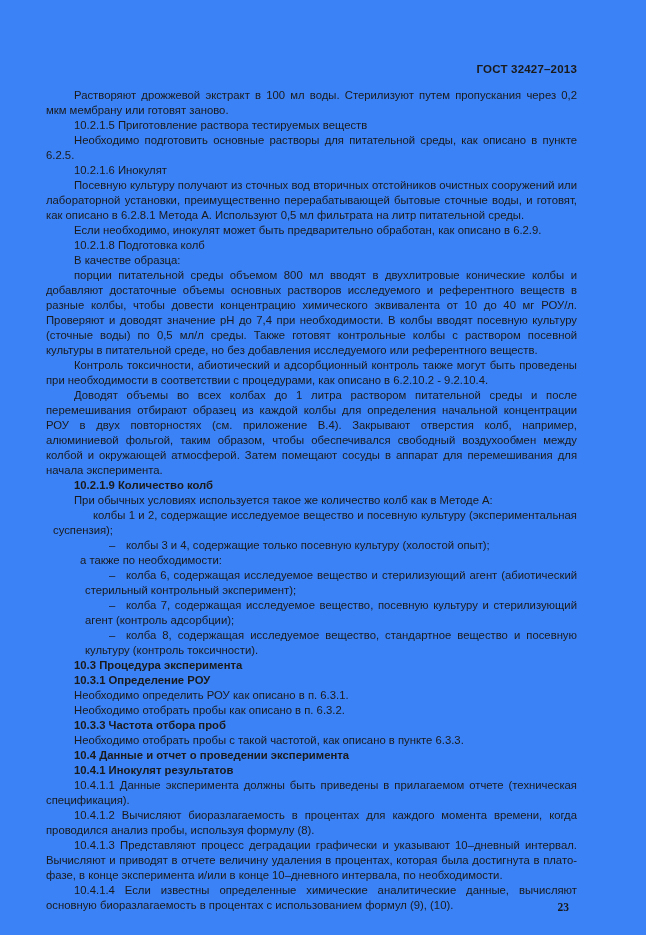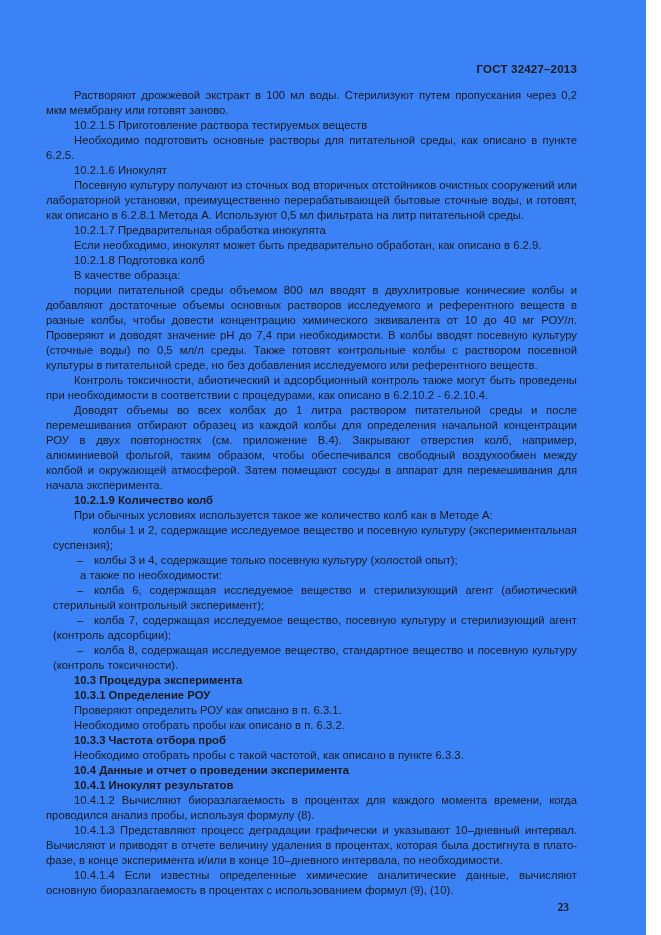--- a/index.html
+++ b/index.html
@@ -30,21 +30,21 @@
     line-height: 15px;
   }
   .para {
     text-align: justify;
     margin: 0;
   }
   .para.body        { text-indent: 28px; }
   .para.heading     { text-indent: 28px; font-weight: bold; }
   .para.body-indent { text-indent: 34px; }
   .para.sublist     { padding-left: 7px; text-indent: 40px; }
-  .para.list        { padding-left: 7px; text-indent: 24px; }
+  .para.list        { padding-left: 7px; text-indent: 24px; margin-left: 32px; }
   .para.list .marker {
     display: inline-block;
     width: 17px;
     text-indent: 0;
   }
   .page-number {
     position: absolute;
     top: 901px;
     right: 77px;
     font-size: 11.5px;
@@ -57,42 +57,42 @@
 
 <div class="page">
   <div class="doc-header">ГОСТ 32427–2013</div>
 
   <div class="doc-body">
       <div class="para body">Растворяют дрожжевой экстракт в 100 мл воды. Стерилизуют путем пропускания через 0,2 мкм мембрану или готовят заново.</div>
       <div class="para body">10.2.1.5 Приготовление раствора тестируемых веществ</div>
       <div class="para body">Необходимо подготовить основные растворы для питательной среды, как описано в пункте 6.2.5.</div>
       <div class="para body">10.2.1.6 Инокулят</div>
       <div class="para body">Посевную культуру получают из сточных вод вторичных отстойников очистных сооружений или лабораторной установки, преимущественно перерабатывающей бытовые сточные воды, и готовят, как описано в 6.2.8.1 Метода А. Используют 0,5 мл фильтрата на литр питательной среды.</div>
-      <div class="para body">10.2.1.7 Предварительная обработка инокулята</div>
       <div class="para body">Если необходимо, инокулят может быть предварительно обработан, как описано в 6.2.9.</div>
       <div class="para body">10.2.1.8 Подготовка колб</div>
       <div class="para body">В качестве образца:</div>
       <div class="para body">порции питательной среды объемом 800 мл вводят в двухлитровые конические колбы и добавляют достаточные объемы основных растворов исследуемого и референтного веществ в разные колбы, чтобы довести концентрацию химического эквивалента от 10 до 40 мг РОУ/л. Проверяют и доводят значение pH до 7,4 при необходимости. В колбы вводят посевную культуру (сточные воды) по 0,5 мл/л среды. Также готовят контрольные колбы с раствором посевной культуры в питательной среде, но без добавления исследуемого или референтного веществ.</div>
-      <div class="para body">Контроль токсичности, абиотический и адсорбционный контроль также могут быть проведены при необходимости в соответствии с процедурами, как описано в 6.2.10.2 - 6.2.10.4.</div>
+      <div class="para body">Контроль токсичности, абиотический и адсорбционный контроль также могут быть проведены при необходимости в соответствии с процедурами, как описано в 6.2.10.2 - 9.2.10.4.</div>
       <div class="para body">Доводят объемы во всех колбах до 1 литра раствором питательной среды и после перемешивания отбирают образец из каждой колбы для определения начальной концентрации РОУ в двух повторностях (см. приложение В.4). Закрывают отверстия колб, например, алюминиевой фольгой, таким образом, чтобы обеспечивался свободный воздухообмен между колбой и окружающей атмосферой. Затем помещают сосуды в аппарат для перемешивания для начала эксперимента.</div>
       <div class="para heading">10.2.1.9 Количество колб</div>
       <div class="para body">При обычных условиях используется такое же количество колб как в Методе А:</div>
       <div class="para sublist">колбы 1 и 2, содержащие исследуемое вещество и посевную культуру (экспериментальная суспензия);</div>
       <div class="para list"><span class="marker">–</span><span>колбы 3 и 4, содержащие только посевную культуру (холостой опыт);</span></div>
       <div class="para body-indent">а также по необходимости:</div>
       <div class="para list"><span class="marker">–</span><span>колба 6, содержащая исследуемое вещество и стерилизующий агент (абиотический стерильный контрольный эксперимент);</span></div>
       <div class="para list"><span class="marker">–</span><span>колба 7, содержащая исследуемое вещество, посевную культуру и стерилизующий агент (контроль адсорбции);</span></div>
       <div class="para list"><span class="marker">–</span><span>колба 8, содержащая исследуемое вещество, стандартное вещество и посевную культуру (контроль токсичности).</span></div>
       <div class="para heading">10.3 Процедура эксперимента</div>
       <div class="para heading">10.3.1 Определение РОУ</div>
-      <div class="para body">Проверяют определить РОУ как описано в п. 6.3.1.</div>
+      <div class="para body">Необходимо определить РОУ как описано в п. 6.3.1.</div>
       <div class="para body">Необходимо отобрать пробы как описано в п. 6.3.2.</div>
       <div class="para heading">10.3.3 Частота отбора проб</div>
       <div class="para body">Необходимо отобрать пробы с такой частотой, как описано в пункте 6.3.3.</div>
       <div class="para heading">10.4 Данные и отчет о проведении эксперимента</div>
       <div class="para heading">10.4.1 Инокулят результатов</div>
+      <div class="para body">10.4.1.1 Данные эксперимента должны быть приведены в прилагаемом отчете (техническая спецификация).</div>
       <div class="para body">10.4.1.2 Вычисляют биоразлагаемость в процентах для каждого момента времени, когда проводился анализ пробы, используя формулу (8).</div>
       <div class="para body">10.4.1.3 Представляют процесс деградации графически и указывают 10–дневный интервал. Вычисляют и приводят в отчете величину удаления в процентах, которая была достигнута в плато-фазе, в конце эксперимента и/или в конце 10–дневного интервала, по необходимости.</div>
       <div class="para body">10.4.1.4 Если известны определенные химические аналитические данные, вычисляют основную биоразлагаемость в процентах с использованием формул (9), (10).</div>
     </div>
 
   <div class="page-number">23</div>
 </div>
 
 </body></html>

